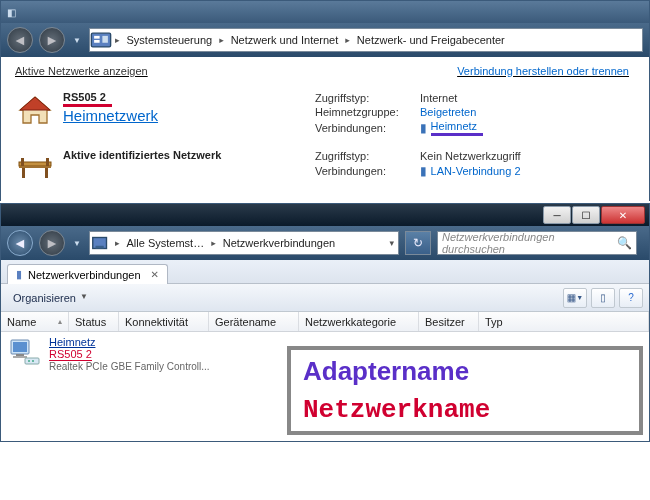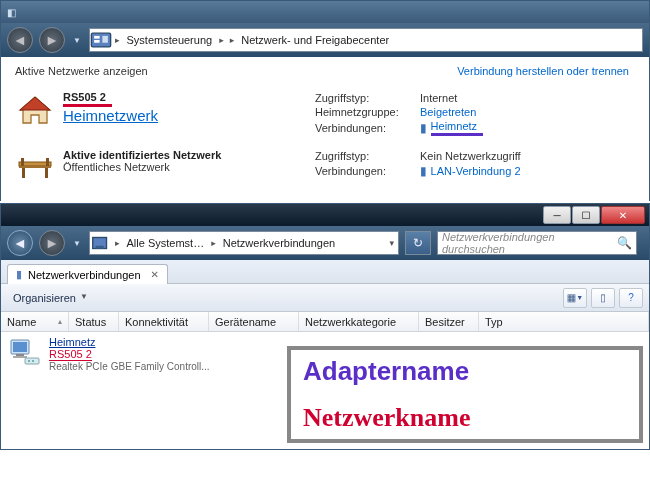--- a/index.html
+++ b/index.html
@@ -19,21 +19,21 @@
   .navdd { width:12px; color:#cde; font-size:8px; text-align:center; }
   .breadcrumb { flex:1; height:24px; background:#fff; border:1px solid #7a8a9a; display:flex; align-items:center; font-size:11px; color:#222; }
   .bc-icon { width:22px; display:flex; align-items:center; justify-content:center; }
   .bc-seg { padding: 0 4px; display:flex; align-items:center; height:100%; }
   .bc-arw { color:#555; padding: 0 3px; font-size:9px; }
   .bc-refresh { width:26px; height:24px; background:linear-gradient(#5a80a6,#3a608a); border:1px solid #7a8a9a; display:flex; align-items:center; justify-content:center; color:#eef; font-size:12px; }
   .searchbox { width:200px; height:24px; background:#fff; border:1px solid #7a8a9a; display:flex; align-items:center; color:#888; font-style:italic; padding:0 4px; }
   .searchbox .sicon { margin-left:auto; font-style:normal; color:#5577cc; font-size:12px; }
   
   .w1-body { padding: 6px 20px 6px 14px; background:#fff;}
-  .w1-header { display:flex; justify-content:space-between; padding:2px 0 8px 0; }
+  .w1-header { display:flex; justify-content:space-between; padding:2px 0 8px 0;text-decoration:underline; }
   .w1-header .t1 { color:#333; }
   .w1-header .t2 { color:#0066cc; }
   .net-row { display:flex; padding: 6px 0; }
   .net-left { display:flex; gap:8px; width: 300px; }
   .net-icon { width:40px; height:40px; display:flex; align-items:center; justify-content:center; }
   .house-icon svg { width:36px; height:36px; }
   .bench-icon svg { width:40px; height:26px; }
   .net-title { font-weight:bold; color:#222; }
   .red-underline { border-bottom: 3px solid #d00030; padding:0 6px 1px 0; display:inline-block; }
   .purple-underline { border-bottom: 3px solid #5a2fc8; padding:0 6px 1px 0; display:inline-block; }
@@ -59,21 +59,21 @@
   .col .srt { margin-left:auto; font-size:8px; color:#888; }
   .listarea { display:flex; background:#fff; }
   .list-item { display:flex; gap:8px; padding:4px 6px; width:280px; }
   .conn-icon svg { width:34px; height:34px; }
   .li-texts { display:flex; flex-direction:column; gap:0; }
   .li-name { color:#003399; text-decoration:underline; }
   .li-net { color:#d00030;  border-bottom:1px solid #d00030; display:inline-block;}
   .li-dev { color:#666; font-size:10px; }
   .annotation { margin:14px 6px 6px 6px; border:4px solid #888; padding:6px 12px; background:#fff; }
   .anno-text1 { font-family: Arial, sans-serif; font-size:26px; font-weight:bold; color:#5a2fc8; }
-  .anno-text2 { font-family: Liberation Serif, serif; font-size:26px; font-weight:bold; color:#d00030; margin-top:16px; }
+  .anno-text2 { font-family: Liberation Mono, monospace; font-size:26px; font-weight:bold; color:#d00030; margin-top:8px; }
 </style>
 </head>
 <body>
 
 <div class="window win1">
   <div class="titlebar">
     <span class="tri-bell">◧</span>
     <div style="flex:1"></div>
   </div>
   <div class="navrow">
@@ -85,20 +85,21 @@
         <svg viewBox="0 0 16 16">
             <rect x="1" y="3" width="14" height="10" rx="1" fill="#5a80c0" stroke="#2a4a6a"></rect>
             <rect x="3" y="5" width="4" height="2" fill="#fff"></rect>
             <rect x="3" y="8" width="4" height="2" fill="#fff"></rect>
             <rect x="9" y="5" width="4" height="5" fill="#cde"></rect>
           </svg>
       </span>
       <span class="bc-arw">▸</span>
       <span class="bc-seg">Systemsteuerung</span>
       <span class="bc-arw">▸</span>
+      <span class="bc-seg">Netzwerk und Internet</span>
       <span class="bc-arw">▸</span>
       <span class="bc-seg">Netzwerk- und Freigabecenter</span>
     </div>
   </div>
   <div class="w1-body">
     <div class="w1-header">
       <span class="t1">Aktive Netzwerke anzeigen</span>
       <span class="t2">Verbindung herstellen oder trennen</span>
     </div>
 
@@ -141,21 +142,20 @@
               <rect x="4" y="6" width="32" height="4" fill="#c49040" stroke="#805010"></rect>
               <rect x="4" y="10" width="32" height="2" fill="#a07030"></rect>
               <rect x="7" y="12" width="3" height="10" fill="#805020"></rect>
               <rect x="30" y="12" width="3" height="10" fill="#805020"></rect>
               <rect x="6" y="2" width="3" height="8" fill="#805020"></rect>
               <rect x="31" y="2" width="3" height="8" fill="#805020"></rect>
             </svg>
         </div>
         <div>
           <div class="net-title">Aktive identifiziertes Netzwerk</div>
-          <div style="color:#333">Öffentliches Netzwerk</div>
         </div>
       </div>
       <div class="net-right">
         <div class="kv-row">
             <span class="kv-k">Zugriffstyp:</span>
             <span class="kv-v">Kein Netzwerkzugriff</span>
           </div>
         <div class="kv-row">
             <span class="kv-k">Verbindungen:</span>
             <span class="kv-v link">

